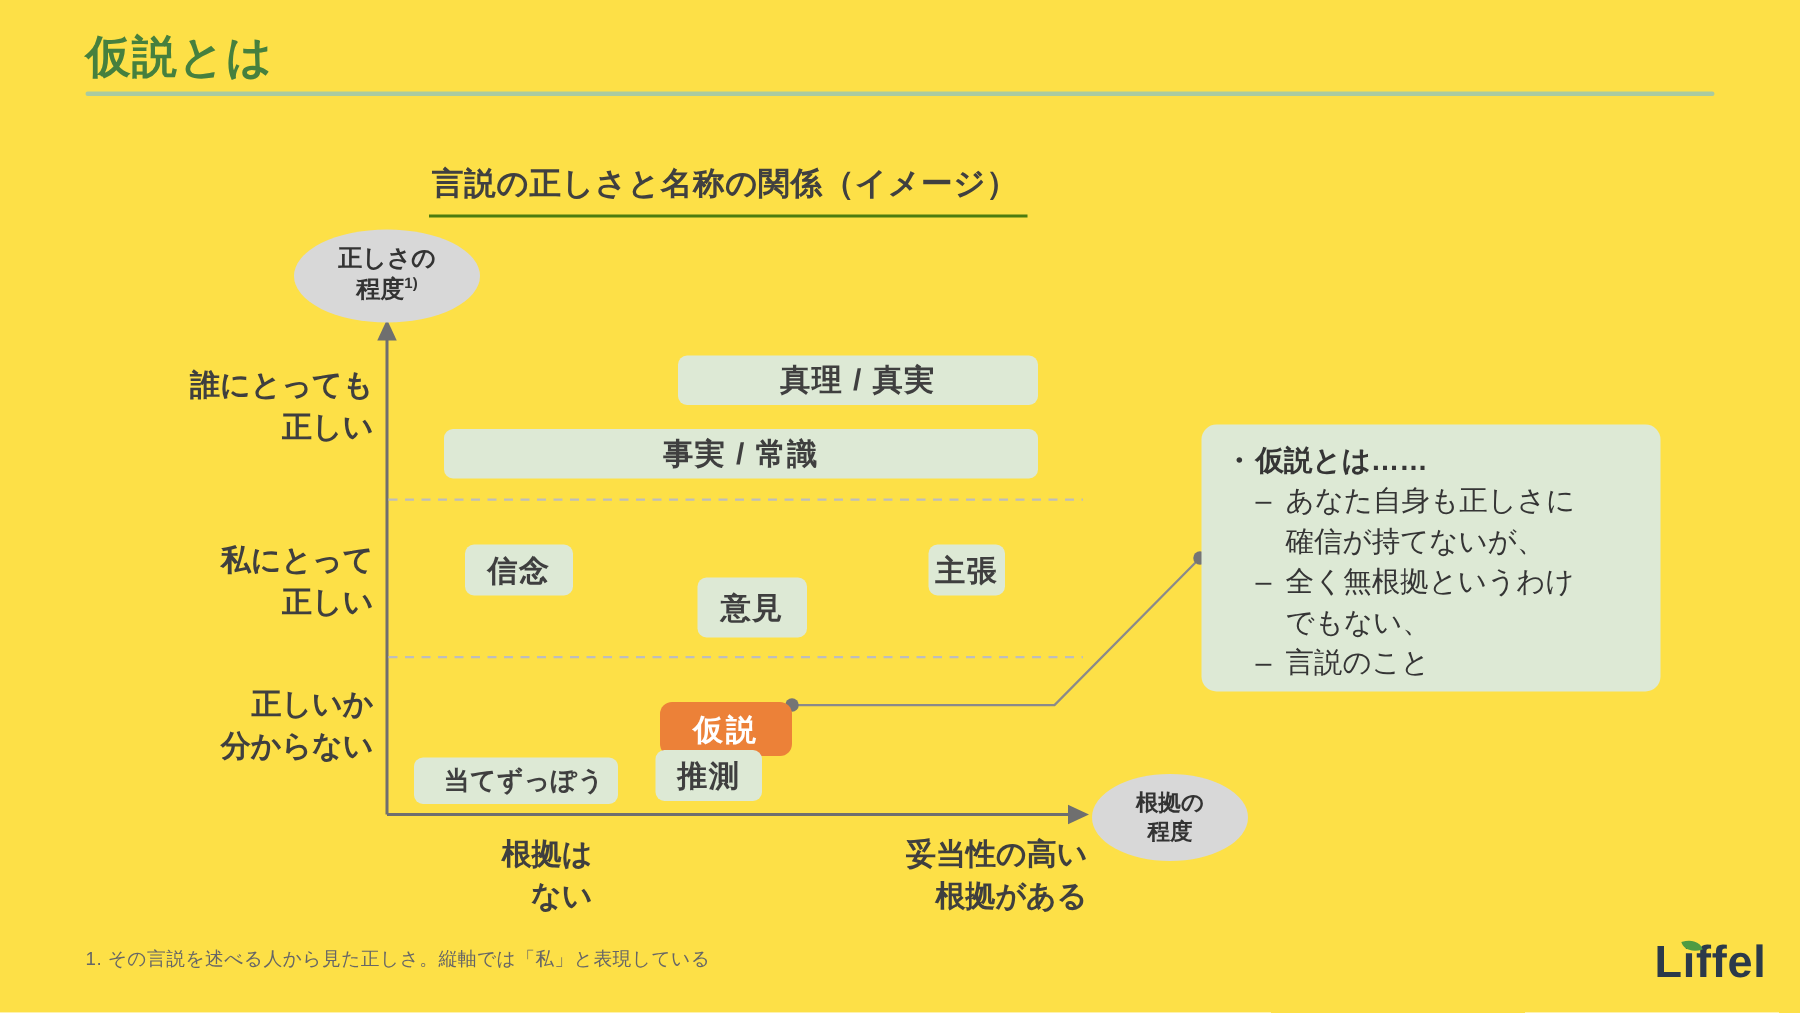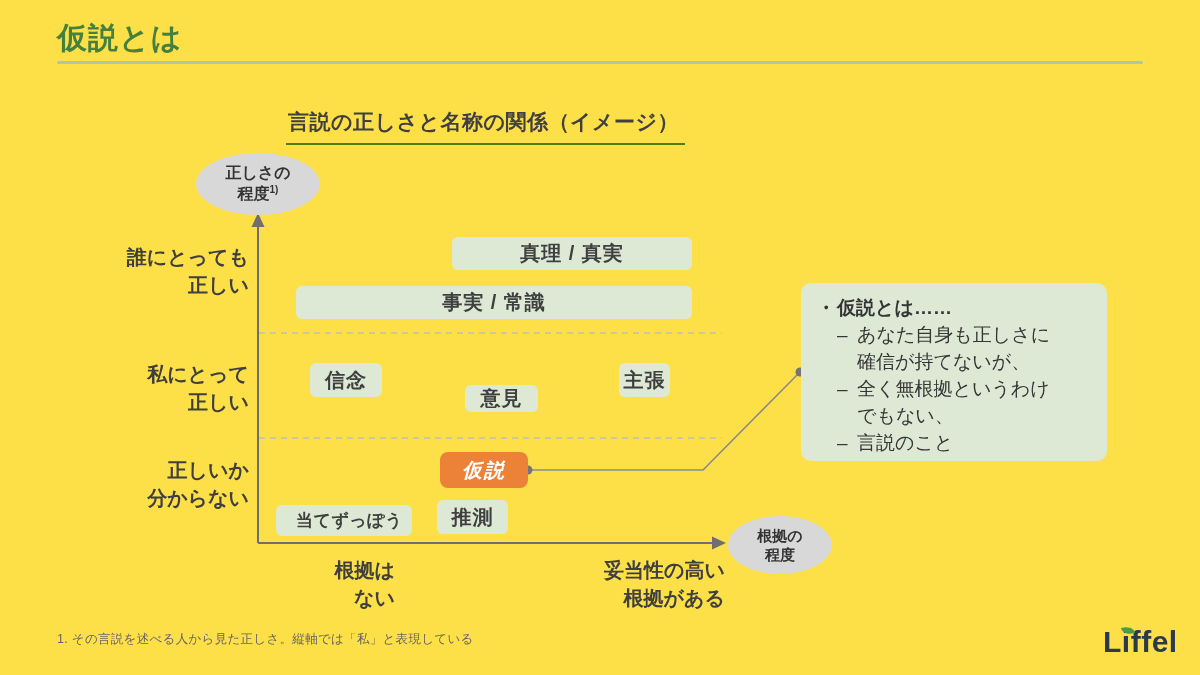--- a/index.html
+++ b/index.html
@@ -124,23 +124,23 @@
 分からない</div>
 
   <div class="xcat" style="left:265px; top:556px; width:130px;">根拠は
 ない</div>
   <div class="xcat" style="left:555px; top:556px; width:170px;">妥当性の高い
 根拠がある</div>
 
   <div class="gbox" style="left:452px; top:237px; width:240px; height:33px;">真理 / 真実</div>
   <div class="gbox" style="left:296px; top:286px; width:396px; height:33px;">事実 / 常識</div>
   <div class="gbox" style="left:310px; top:363px; width:72px; height:34px;">信念</div>
-  <div class="gbox" style="left:465px; top:385px; width:73px; height:27px;">意見</div>
+  <div class="gbox" style="left:465px; top:385px; width:73px; height:40px;">意見</div>
   <div class="gbox" style="left:619px; top:363px; width:51px; height:34px;">主張</div>
-  <div class="obox" style="left:440px; top:452px; width:88px; height:36px;font-style:italic;">仮説</div>
+  <div class="obox" style="left:440px; top:468px; width:88px; height:36px;">仮説</div>
   <div class="gbox" style="left:437px; top:500px; width:71px; height:34px;">推測</div>
   <div class="gbox small" style="left:276px; top:505px; width:125px; height:31px;">当てずっぽう</div>
 
   <div class="callout">
     <div class="head">
       <span class="bullet">・</span>
       <span>仮説とは……</span>
     </div>
     <div class="item">
       <span class="dash">–</span>

